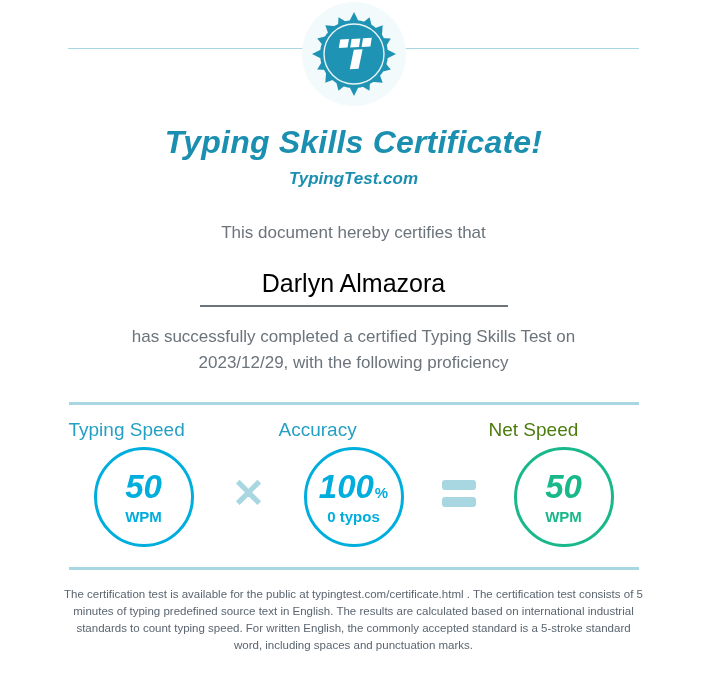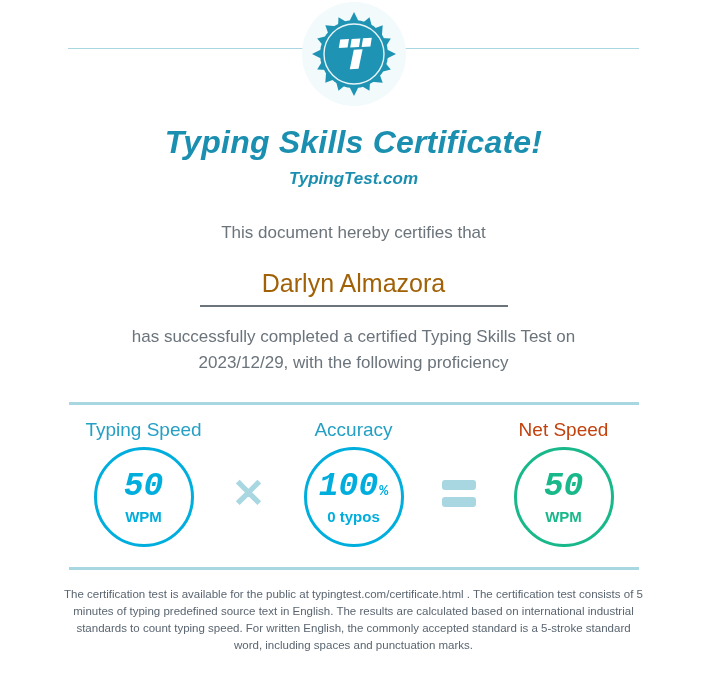--- a/index.html
+++ b/index.html
@@ -77,21 +77,21 @@
     font-size: 17px;
     color: #6b737b;
   }
   .name-block {
     margin: 26px auto 0 auto;
     width: 308px;
     text-align: center;
   }
   .name {
     font-size: 25px;
-    color: #a16207;
+    color: #000000;
     padding-bottom: 7px;
     display: block;
   }
   .name-rule {
     height: 2px;
     background: #6b737b;
     width: 100%;
   }
   .completed {
     margin: 17px auto 0 auto;
@@ -111,29 +111,29 @@
   }
   .stats {
     margin: 0 auto;
     width: 570px;
     display: flex;
     align-items: center;
     justify-content: space-between;
   }
   .stat {
     width: 150px;
-    text-align: center;
+    text-align: left;
   }
   .stat-label {
     display: block;
     font-size: 19px;
     margin: 14px 0 6px 0;
   }
   .stat-label.cyan { color: #25a0c4; }
-  .stat-label.green { color: #c2410c; }
+  .stat-label.green { color: #4d7c0f; }
 
   .circle {
     width: 100px;
     height: 100px;
     margin: 0 auto;
     border-radius: 50%;
     border: 3px solid #00aede;
     display: flex;
     flex-direction: column;
     align-items: center;
@@ -144,21 +144,20 @@
 
   .circle-value {
     font-size: 33px;
     font-weight: bold;
     font-style: italic;
     color: #00aede;
     line-height: 1;
     display: flex;
     align-items: baseline;
     justify-content: center;
-    font-family: Liberation Mono, monospace;
   }
   .circle.green .circle-value { color: #18b88a; }
   .circle-suffix {
     font-size: 15px;
     font-weight: bold;
     font-style: normal;
     margin-left: 1px;
   }
   .circle-unit {
     font-size: 15px;

